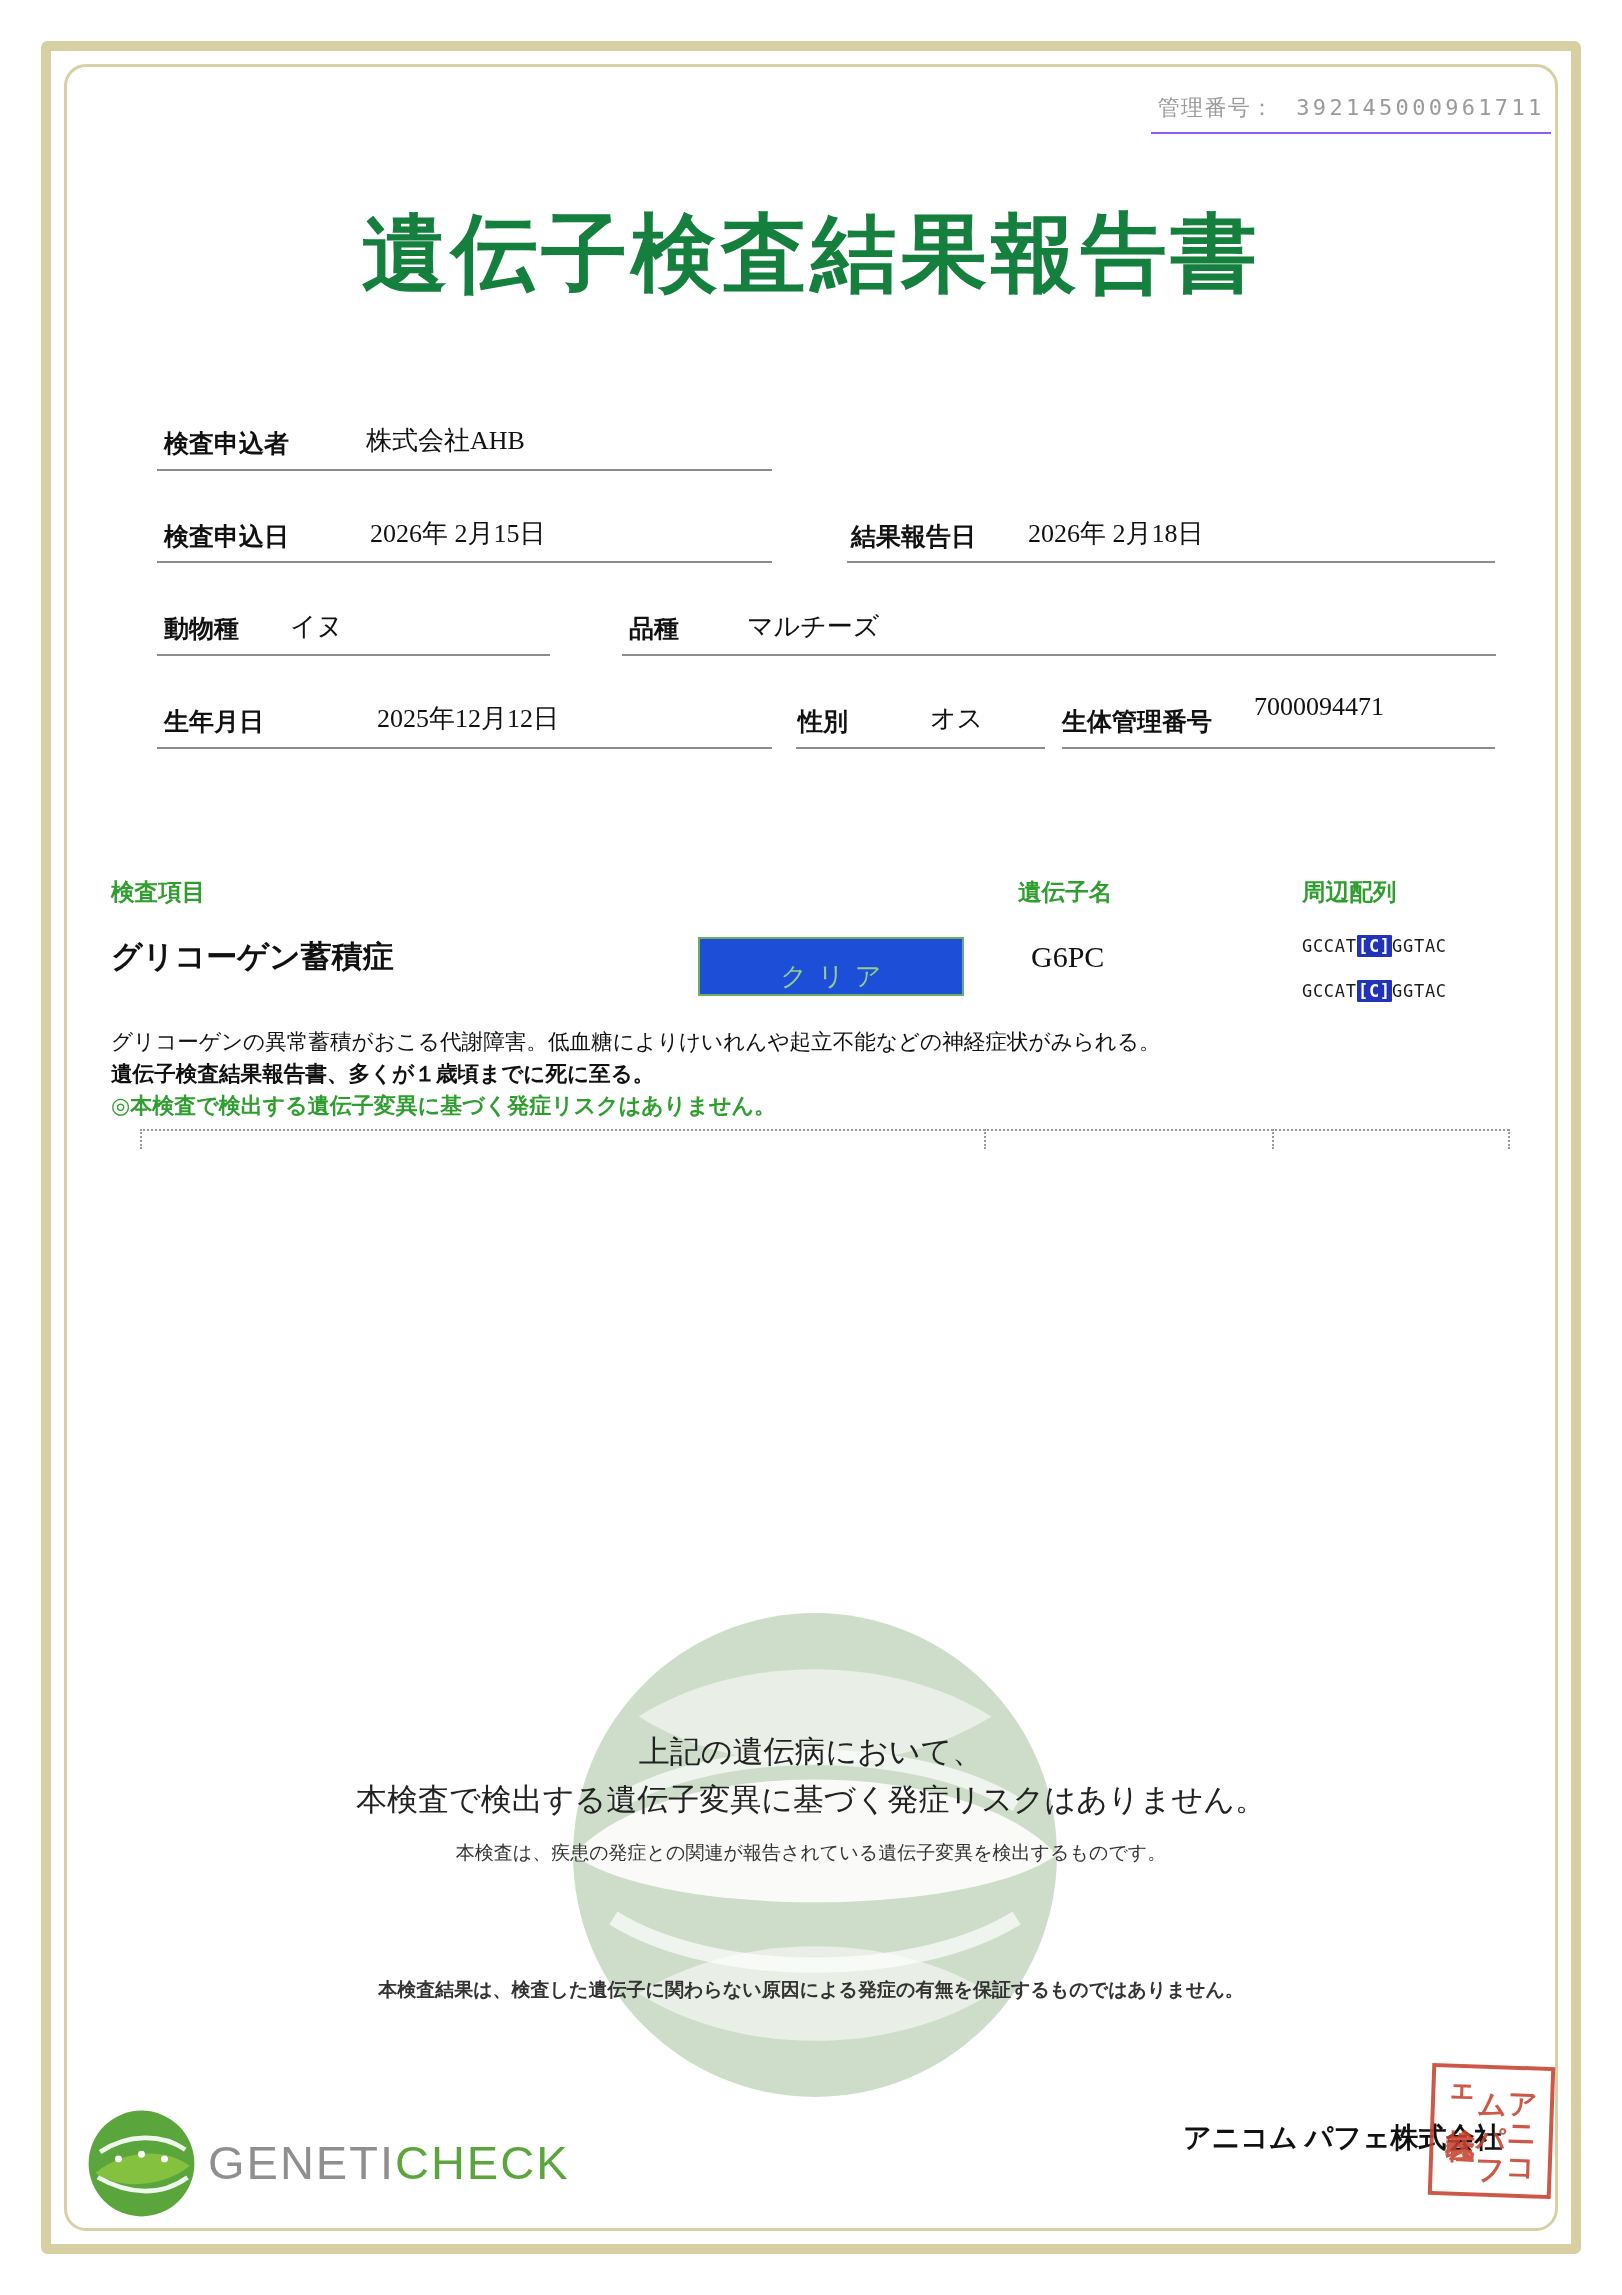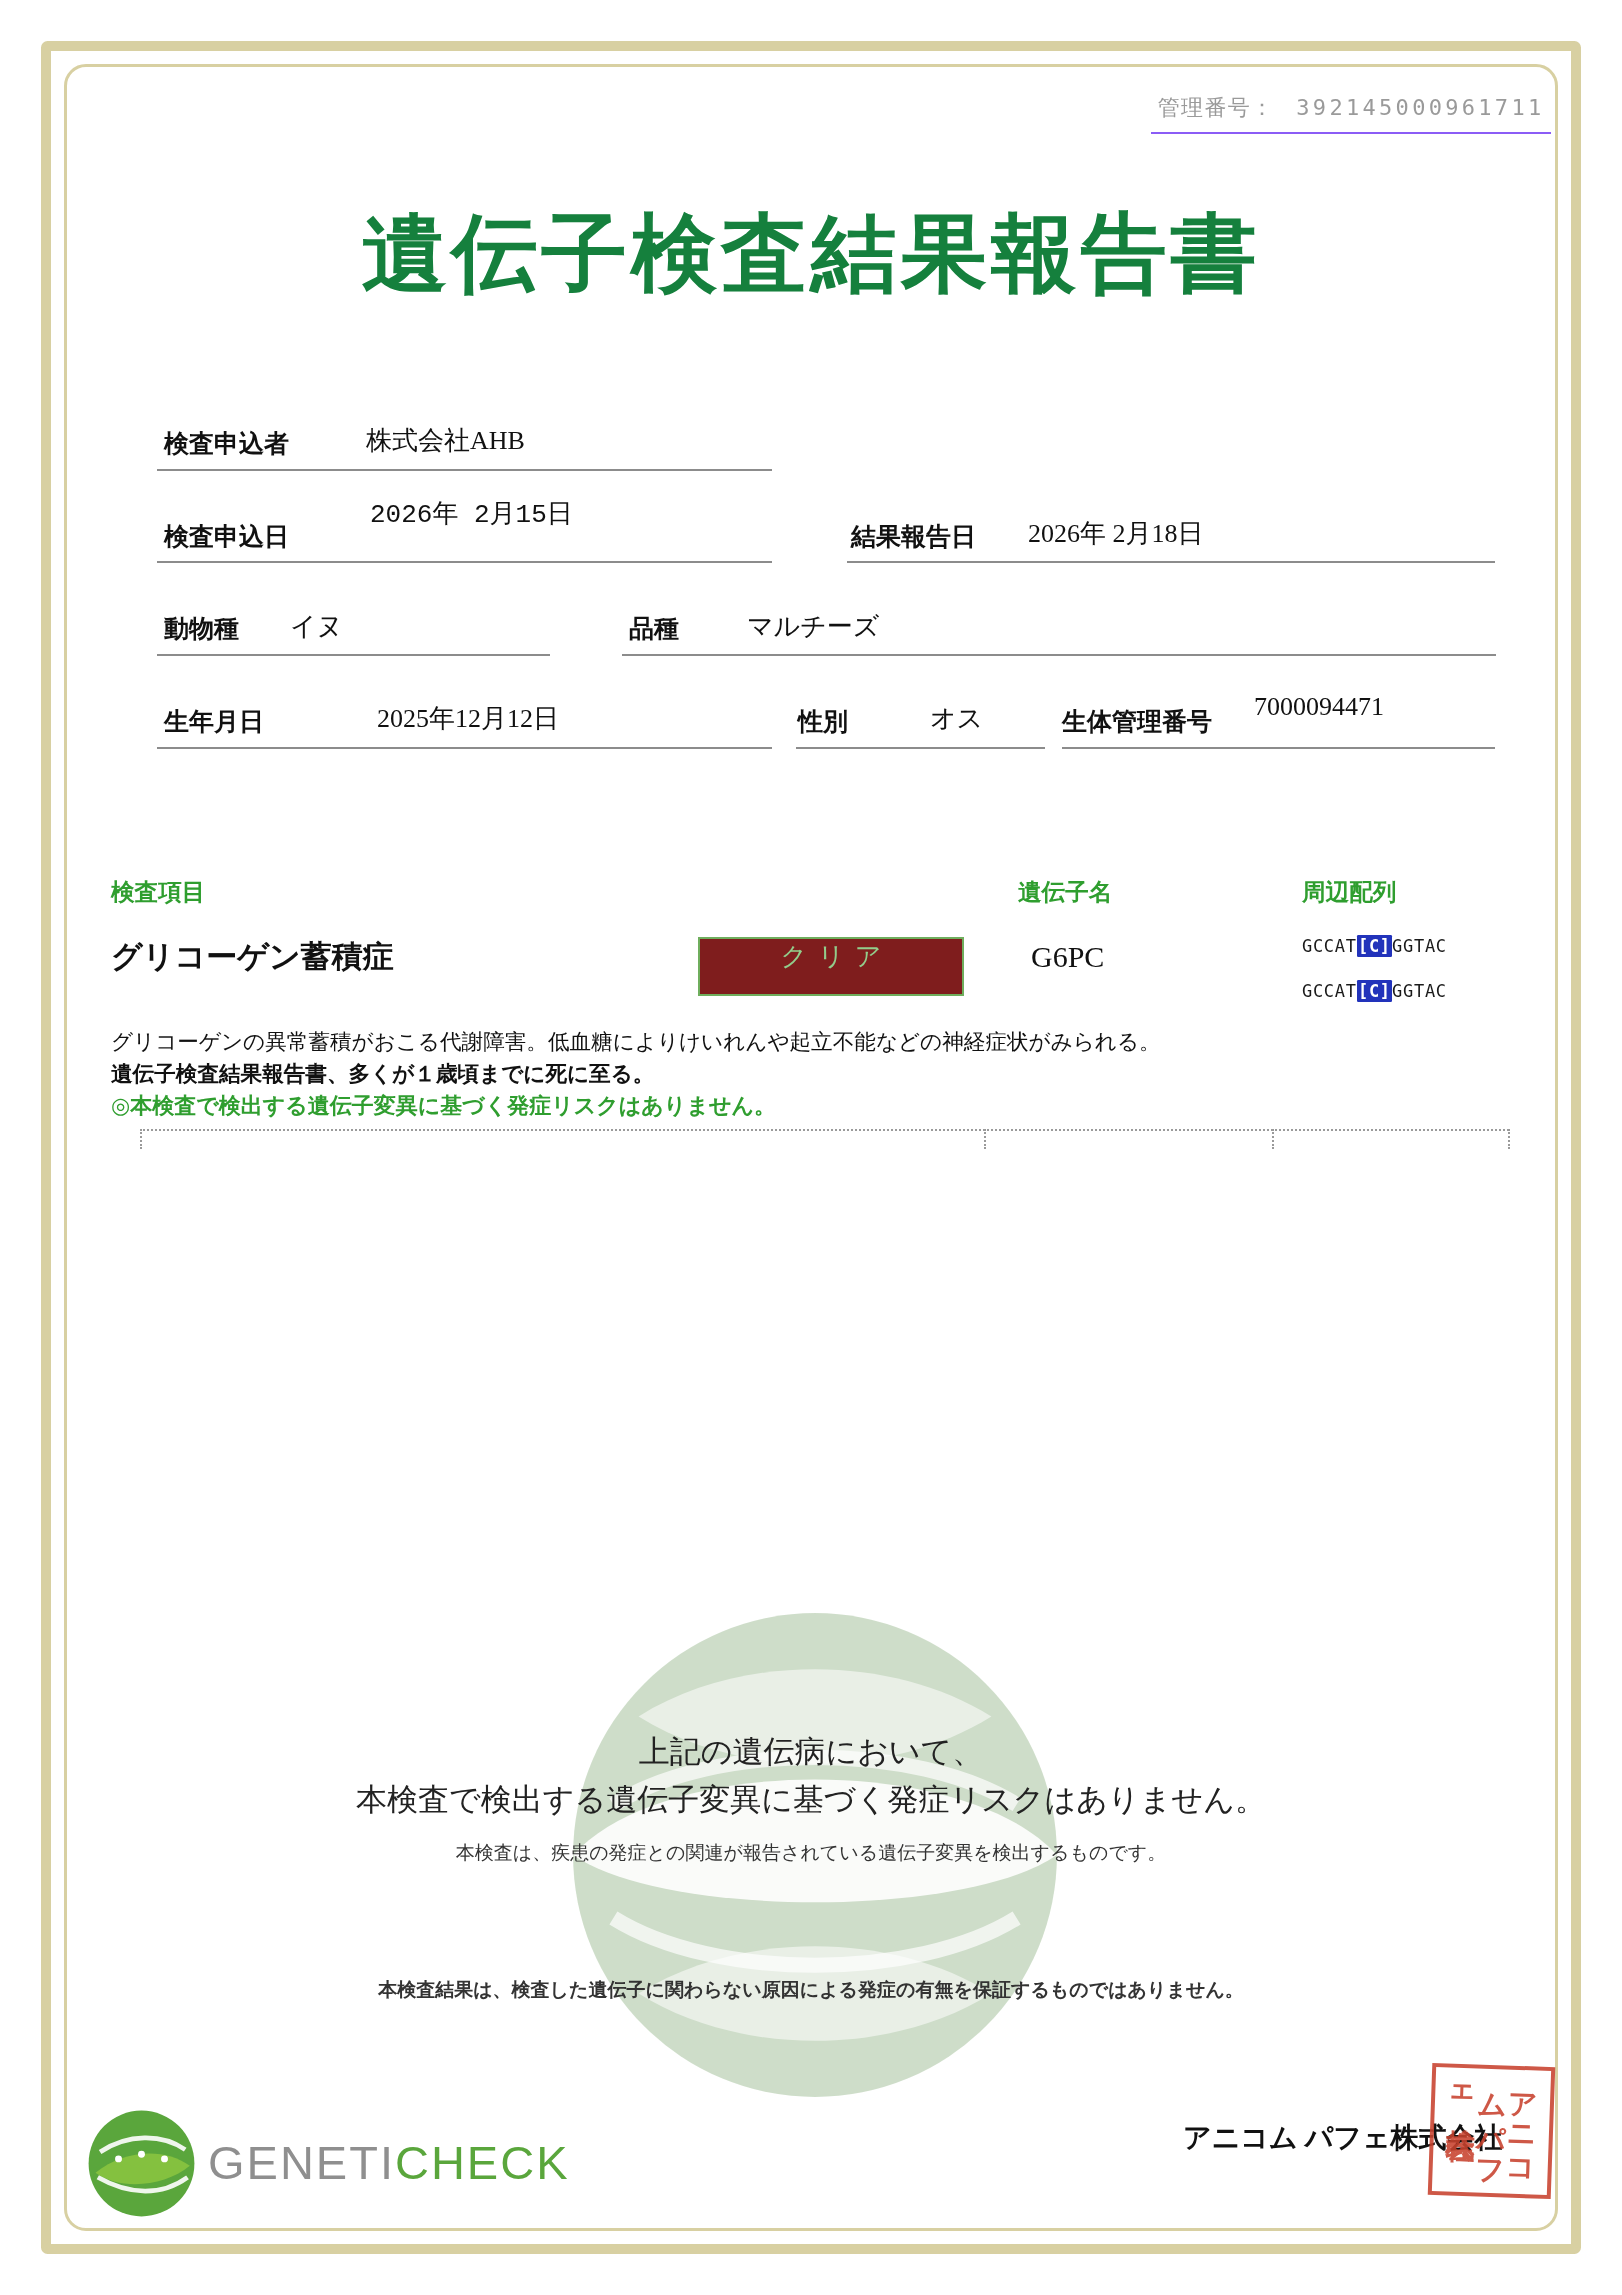--- a/index.html
+++ b/index.html
@@ -56,22 +56,22 @@
     position:absolute;color:var(--green);
     font-weight:700;font-size:23.6px;white-space:nowrap;
   }
   .disease{
     position:absolute;left:111px;top:936px;
     font-family:"Liberation Serif","DejaVu Serif",serif;
     font-weight:700;font-size:31px;color:#111;white-space:nowrap;
   }
   .status-box{
     position:absolute;left:698px;top:937px;width:262px;height:55px;
-    border:2px solid #6fae5d;background:#7f1d1d;
-    display:flex;align-items:flex-start;justify-content:center;
+    border:2px solid #6fae5d;background:#1d4ed8;
+    display:flex;align-items:flex-end;justify-content:center;
   }
   .status-box span{
     color:var(--light_green);font-size:26px;letter-spacing:10.5px;
     padding-left:10.5px;
   }
   .gene{
     position:absolute;left:1031px;top:940px;
     font-family:"Liberation Serif","DejaVu Serif",serif;
     font-size:30px;color:#111;
   }
@@ -147,21 +147,21 @@
     <span class="num">392145000961711</span>
   </div>
 
   <div class="title">遺伝子検査結果報告書</div>
 
   <span class="lbl" style="left:164px;top:427px;">検査申込者</span>
   <span class="val" style="left:366px;top:423px;">株式会社AHB</span>
   <div class="uline" style="left:157px;top:469px;width:615px;"></div>
 
   <span class="lbl" style="left:164px;top:520px;">検査申込日</span>
-  <span class="val" style="left:370px;top:496px;font-family:Liberation Mono, monospace;">2026年 2月15日</span>
+  <span class="val" style="left:370px;top:516px;">2026年 2月15日</span>
   <div class="uline" style="left:157px;top:561px;width:615px;"></div>
 
   <span class="lbl" style="left:851px;top:520px;">結果報告日</span>
   <span class="val" style="left:1028px;top:516px;">2026年 2月18日</span>
   <div class="uline" style="left:847px;top:561px;width:648px;"></div>
 
   <span class="lbl" style="left:164px;top:612px;">動物種</span>
   <span class="val" style="left:290px;top:609px;">イヌ</span>
   <div class="uline" style="left:157px;top:654px;width:393px;"></div>
 

